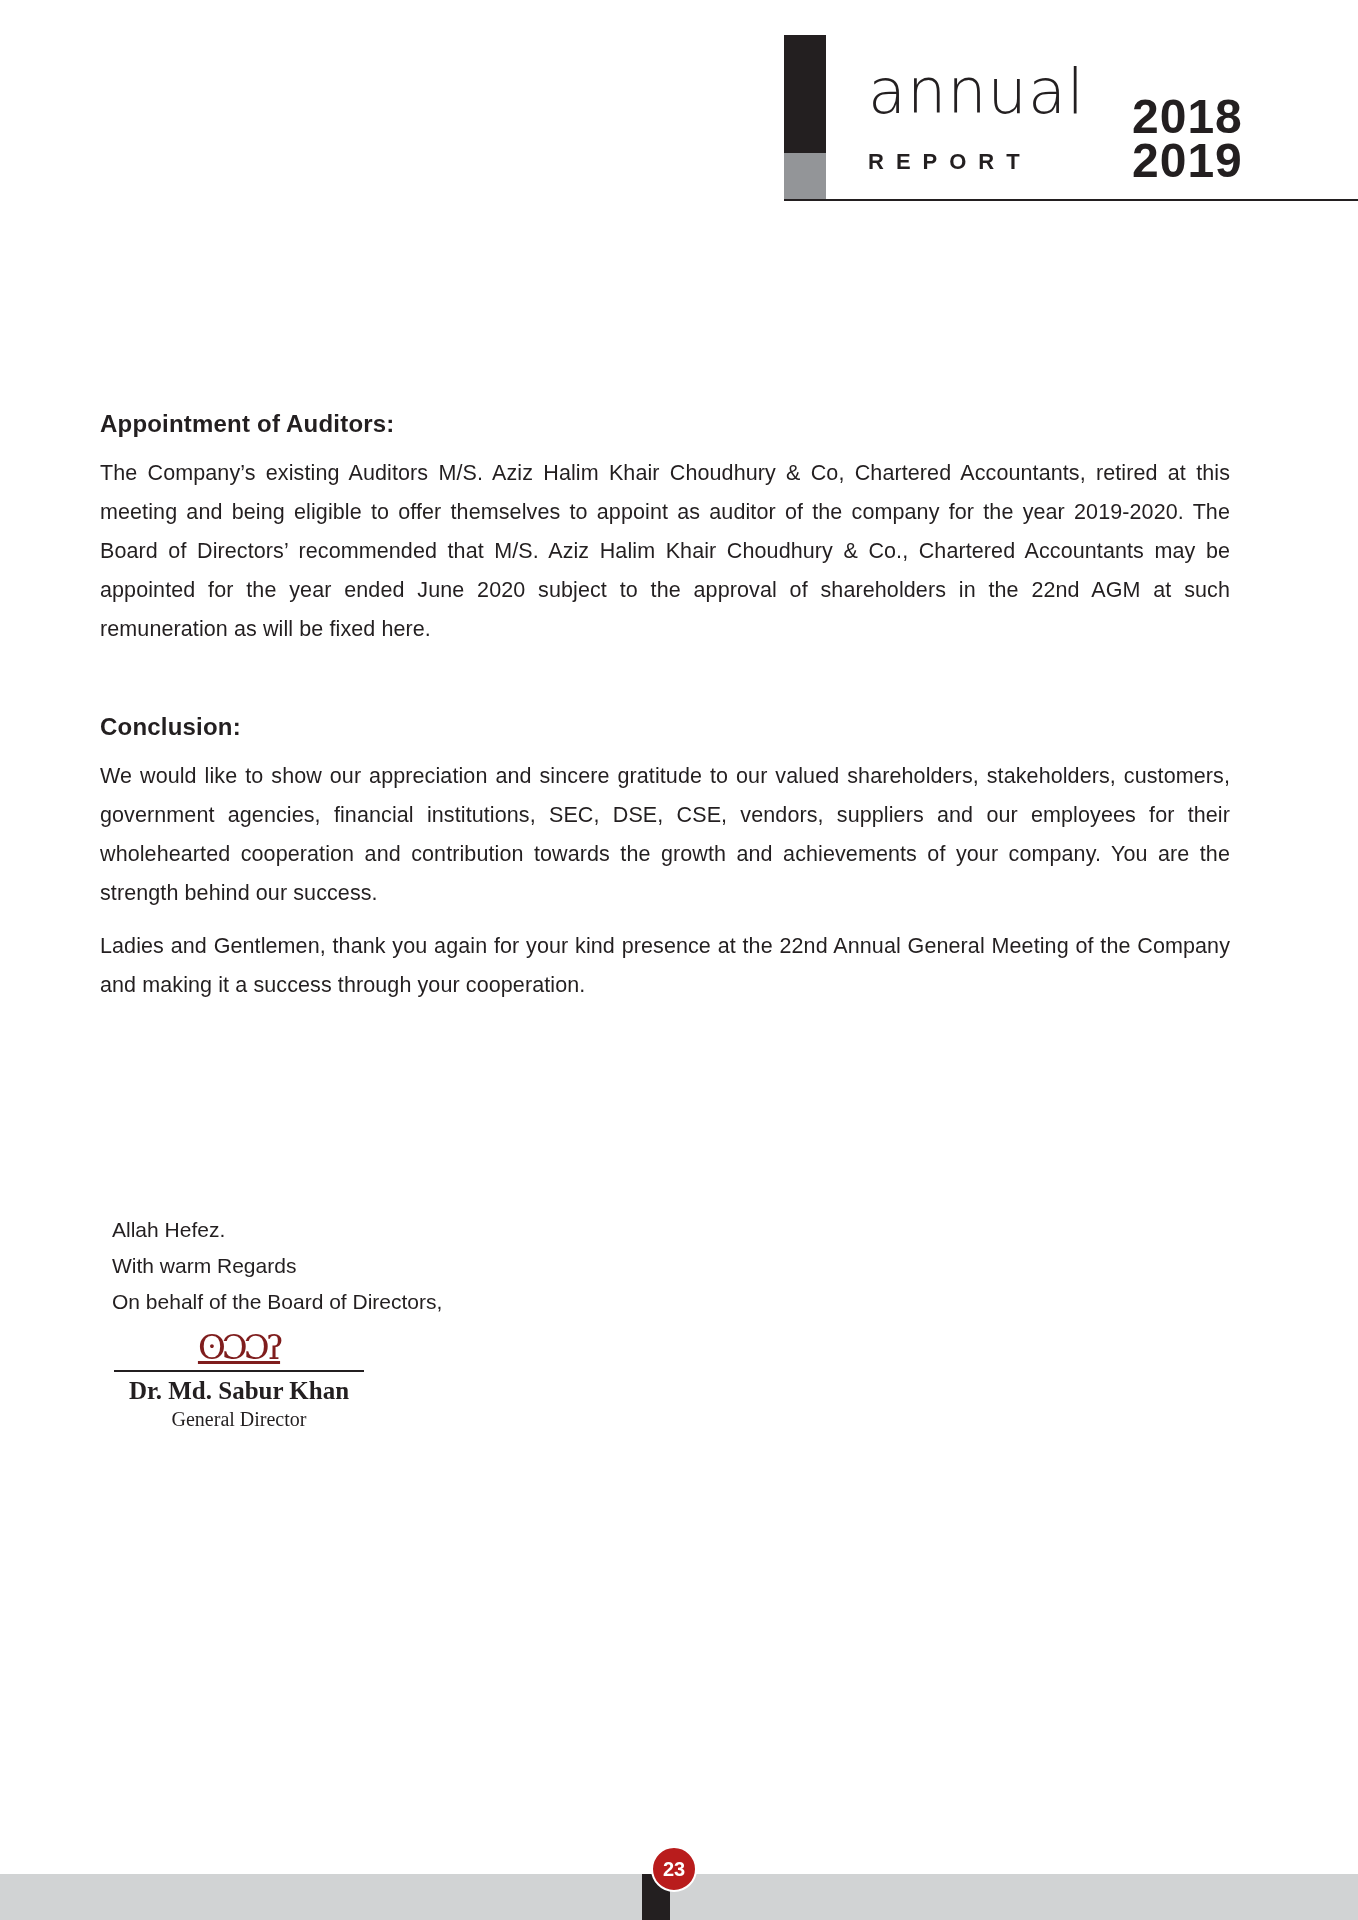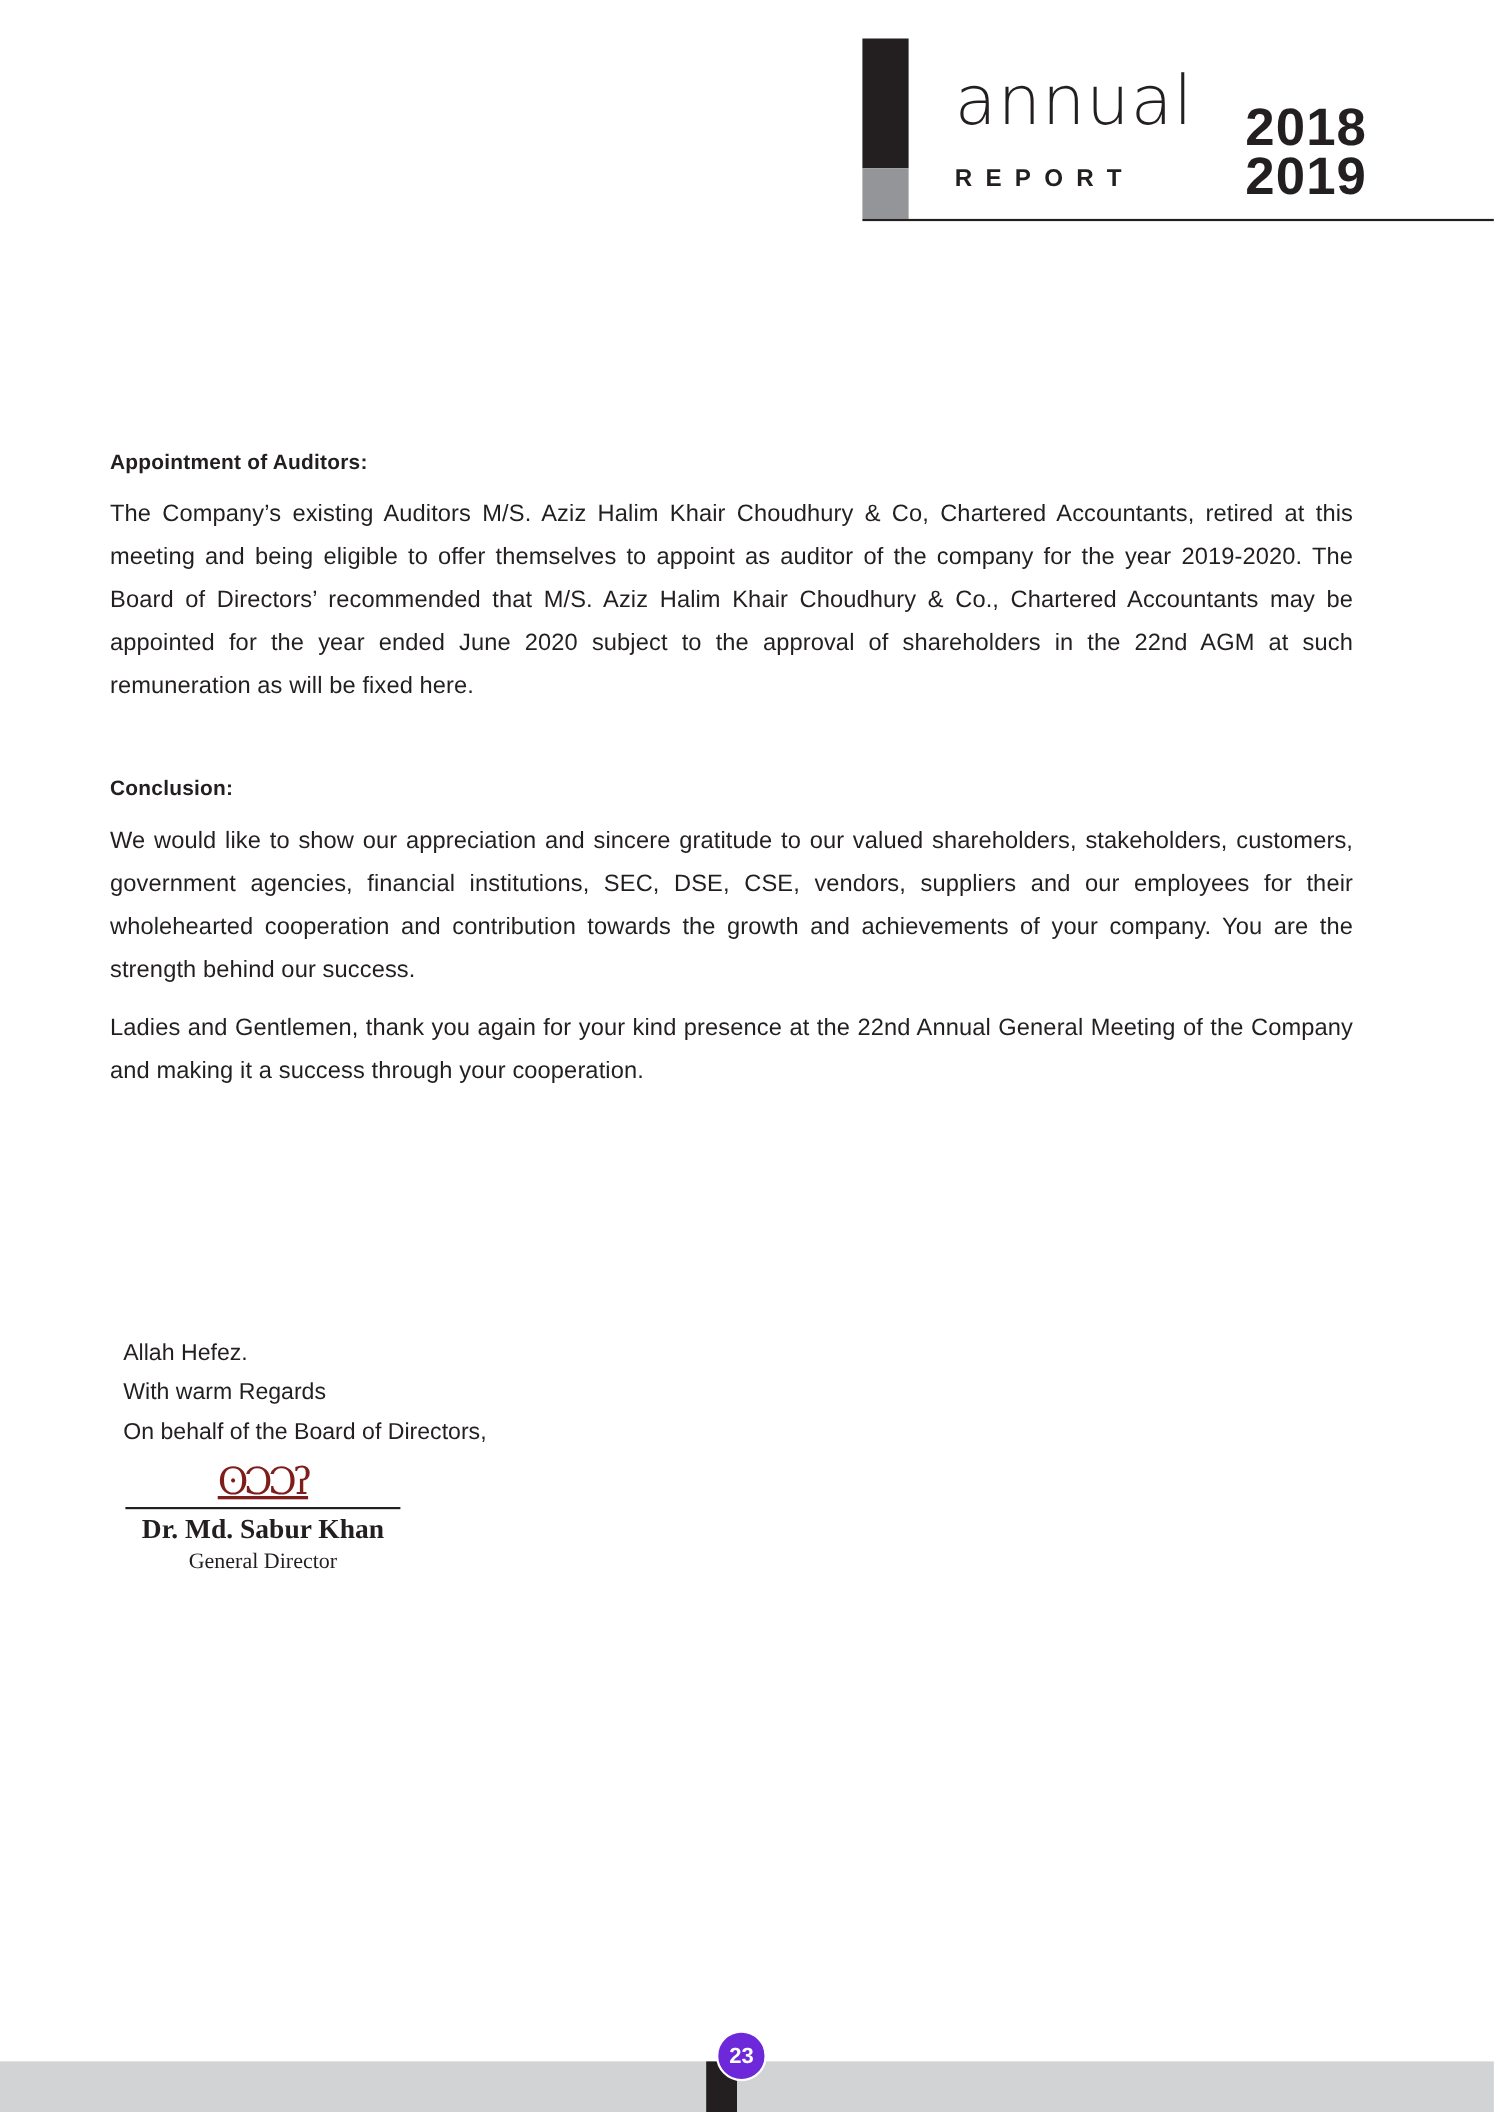--- a/index.html
+++ b/index.html
@@ -82,21 +82,21 @@
   }
 
   
   .content {
     position: absolute;
     left: 100px;
     top: 410px;
     width: 1130px;
   }
   .sec-head {
-    font-size: 19px;
+    font-size: 24px;
     font-weight: bold;
     color: #231f20;
     margin: 0 0 16px 0;
     letter-spacing: 0.2px;
   }
   p.body {
     font-size: 21.5px;
     line-height: 39px;
     text-align: justify;
     text-justify: inter-word;
@@ -185,21 +185,21 @@
     height: 46px;
     background: #231f20;
   }
   .page-badge {
     position: absolute;
     left: 651px;
     bottom: 28px;
     width: 42px;
     height: 42px;
     border-radius: 50%;
-    background: #6d28d9;
+    background: #b91c1c;
     color: #ffffff;
     font-size: 20px;
     font-weight: bold;
     display: flex;
     align-items: center;
     justify-content: center;
     border: 2px solid #ffffff;
   }
 </style>
 </head>

